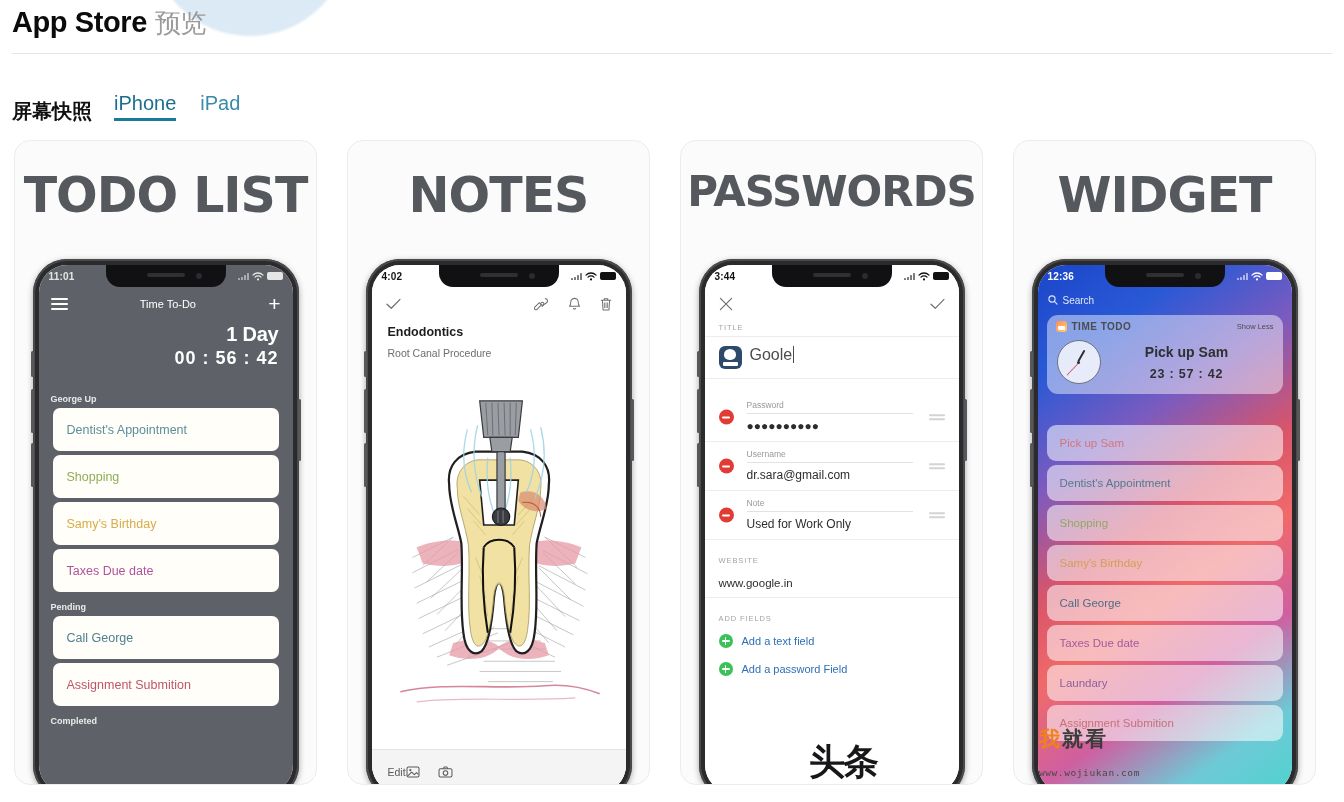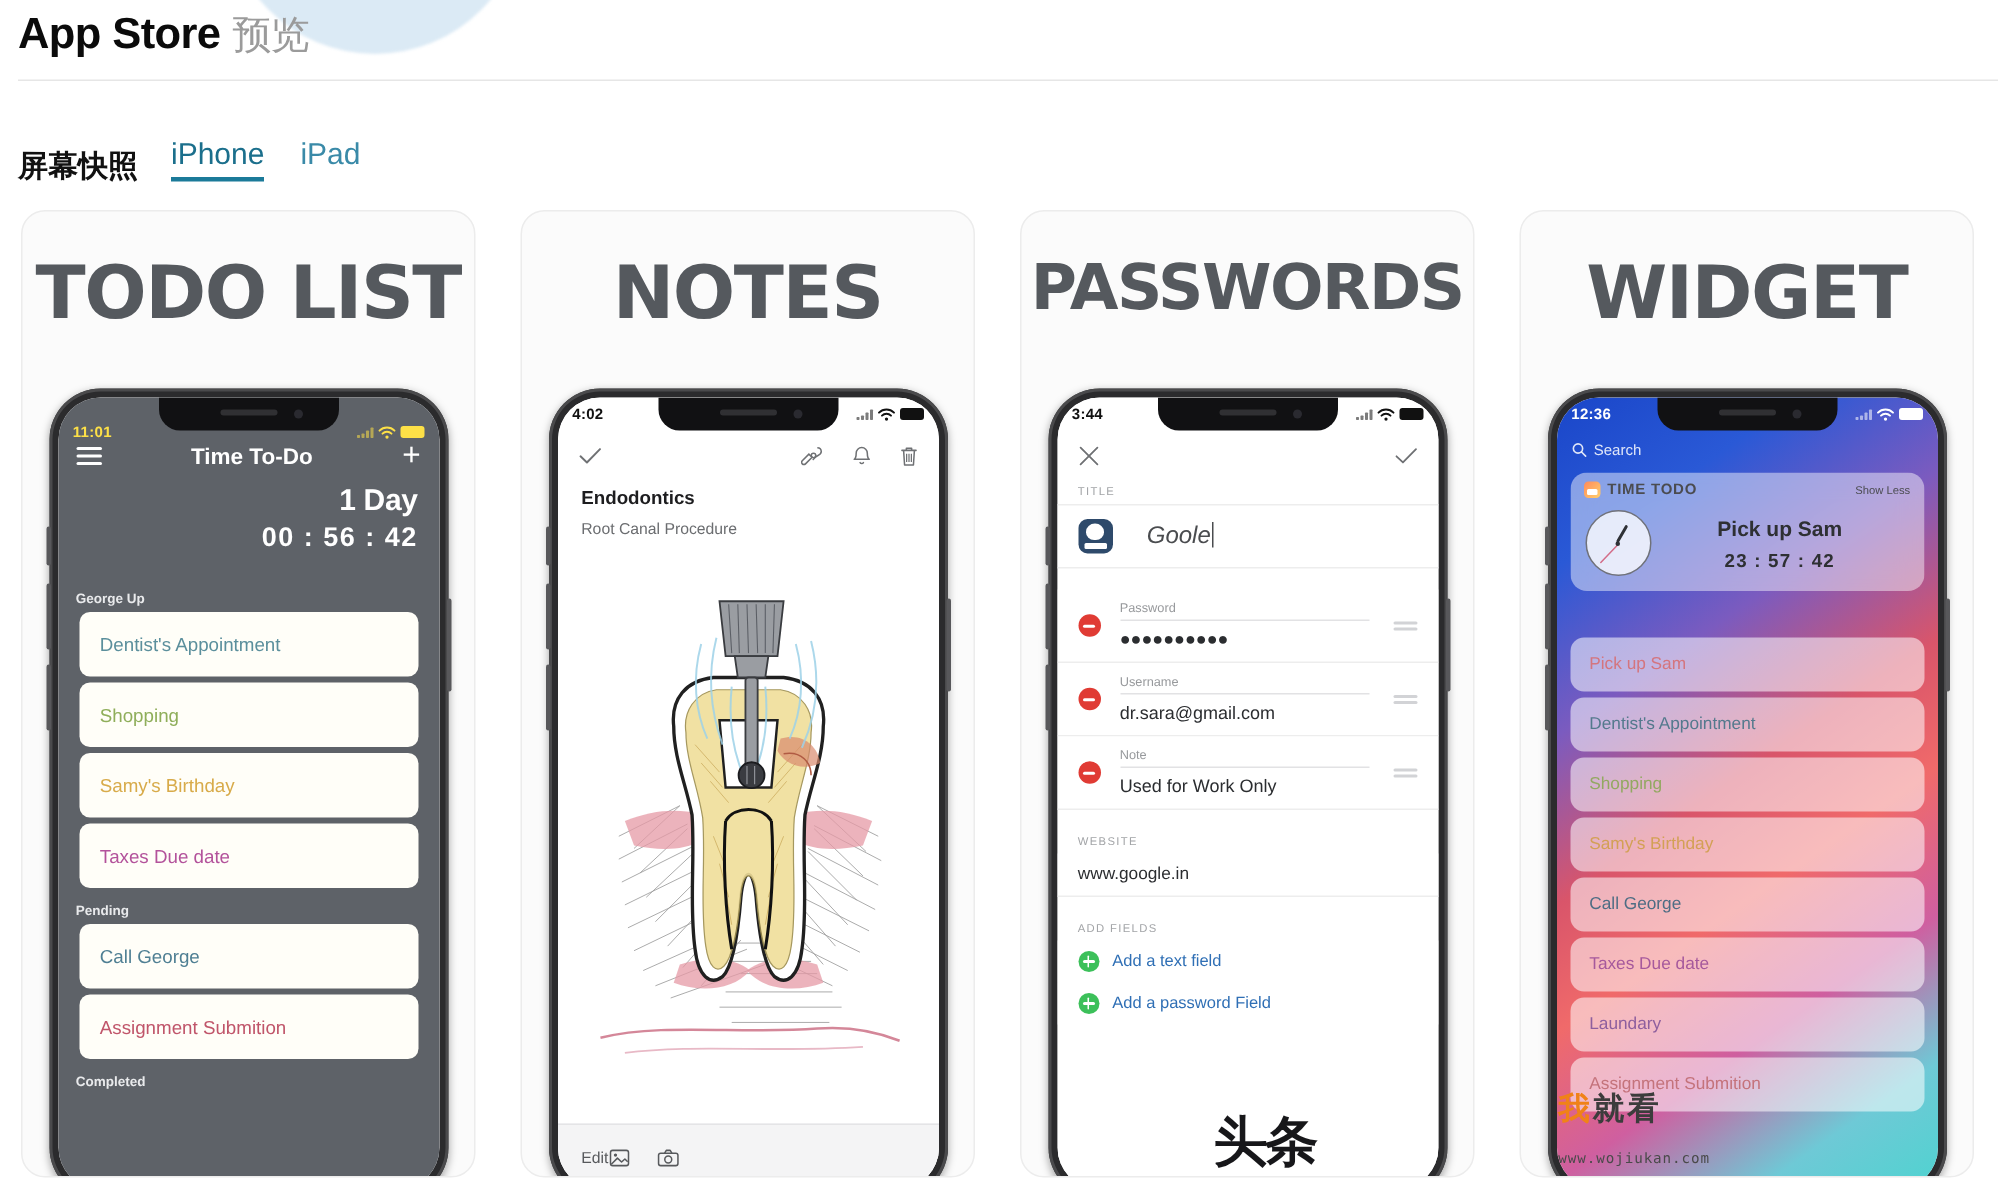--- a/index.html
+++ b/index.html
@@ -92,26 +92,26 @@
   .sb-time { font-size:10px; font-weight:700; letter-spacing:.2px; }
   .sb-right { display:flex; align-items:center; gap:3px; }
   .sig { display:flex; align-items:flex-end; gap:1px; height:7px; }
   .sig i { display:block; width:2px; background:currentColor; border-radius:.5px; opacity:.55;}
   .sig i:nth-child(1){height:2px}.sig i:nth-child(2){height:3px}
   .sig i:nth-child(3){height:5px}.sig i:nth-child(4){height:7px}
   .batt { width:16px; height:8px; border-radius:2px; background:currentColor; }
 
   
   .todo-screen { background:#5e6268; height:100%; position:relative; }
-  .todo-screen .statusbar { color:#fde047;margin-top:12px; }
+  .todo-screen .statusbar { color:#e5e5e5; }
   .todo-nav { position:absolute; top:26px; left:0; width:100%; height:26px;
               display:flex; align-items:center; justify-content:space-between; padding:0 12px; color:#fff;}
   .hamb { width:17px; }
   .hamb span{ display:block; height:2px; background:#fff; border-radius:1px; margin:3px 0;}
-  .todo-nav .title { font-size:15px; font-weight:700; }
+  .todo-nav .title { font-size:11px; font-weight:400; }
   .plus { font-size:21px; line-height:18px; font-weight:300; color:#fff; }
   .timer { position:absolute; top:58px; right:14px; text-align:right; color:#fff; }
   .timer .day { font-size:20px; font-weight:700; letter-spacing:-.2px; }
   .timer .clk { font-size:18px; font-weight:700; letter-spacing:1px; margin-top:2px;}
   .sec-label { color:#e9eaec; font-size:9px; font-weight:700; padding:6px 0 4px 12px; }
   .todo-list { position:absolute; top:123px; left:0; width:100%; }
   .todo-card {
     margin:0 14px 4px 14px; background:#fffef8; border-radius:7px;
     height:43px; display:flex; align-items:center; padding-left:14px;
     font-size:12.5px;
@@ -130,22 +130,22 @@
                 border-top:1px solid #e4e4e6; display:flex; align-items:center; 
                 padding:0 16px; color:#57595c; font-size:10.5px;}
   .notes-foot .ricons { display:flex; gap:18px; align-items:center; }
 
   
   .pw-screen { background:#fff; height:100%; position:relative; }
   .pw-screen .statusbar { color:#111; }
   .pw-nav { position:absolute; top:26px; left:0; width:100%; height:26px;
             display:flex; align-items:center; justify-content:space-between; padding:0 14px; color:#6e7073;}
   .pw-sec-h { font-size:7.5px; letter-spacing:.9px; color:#a2a4a7; padding:0 0 4px 14px; }
-  .pw-title-row { display:flex; align-items:center; gap:23px; padding:9px 14px; background:#fff;
-                  border-top:1px solid #ededed; border-bottom:1px solid #ededed;font-style:italic; }
+  .pw-title-row { display:flex; align-items:flex-start; gap:8px; padding:9px 14px; background:#fff;
+                  border-top:1px solid #ededed; border-bottom:1px solid #ededed; }
   .gicon { width:23px; height:23px; border-radius:6px; background:#2e4a6b; position:relative; flex:none; }
   .gicon::before { content:""; position:absolute; left:5.5px; top:3px; width:12px; height:11px; border-radius:50% 50% 45% 45%; background:#fff;}
   .gicon::after { content:""; position:absolute; left:4px; bottom:3.5px; width:15px; height:4px; background:#fff; border-radius:1px;}
   .pw-title-val { font-size:16px; color:#4a4c4f; position:relative; }
   .caret { display:inline-block; width:1px; height:17px; background:#4a4c4f; vertical-align:-3px; margin-left:1px;}
   .pw-field { position:relative; padding:7px 46px 8px 42px; border-bottom:1px solid #ededed; background:#fff;}
   .pw-field .lbl { font-size:8.5px; color:#97999c; }
   .pw-field .ul { height:1px; background:#e2e2e4; margin:3px 0 5px 0; }
   .pw-field .val { font-size:12px; color:#2b2d30; }
   .minus { position:absolute; left:14px; top:50%; transform:translateY(-50%);

